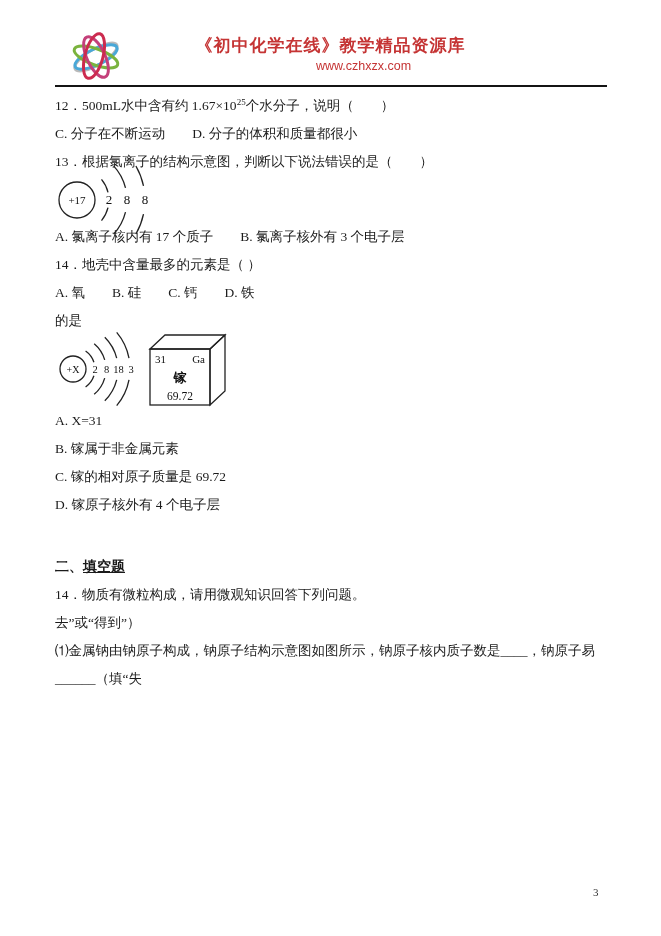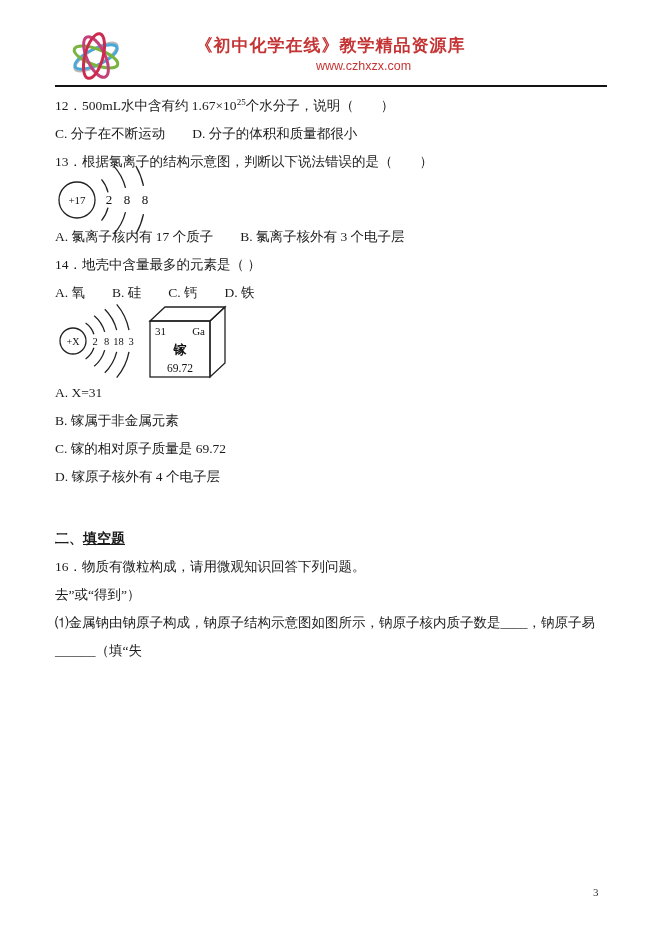--- a/index.html
+++ b/index.html
@@ -85,20 +85,21 @@
         <text class="diagram-text" x="72" y="42" text-anchor="middle" font-size="13">8</text>
         <text class="diagram-text" x="90" y="42" text-anchor="middle" font-size="13">8</text>
       </svg>
     </div>
 
     <p class="line">A. 氯离子核内有 17 个质子　　B. 氯离子核外有 3 个电子层</p>
 
     <p class="line">14．地壳中含量最多的元素是（ ）</p>
     <p class="line">A. 氧　　B. 硅　　C. 钙　　D. 铁</p>
 
+    <p class="line">的是</p>
 
     <div class="fig fig-ga">
       <svg width="240" height="86" viewBox="0 0 240 86">
 
         <circle class="diagram-stroke" cx="18" cy="42" r="13"></circle>
         <text class="diagram-text" x="18" y="46" text-anchor="middle" font-size="10">+X</text>
         <g class="diagram-stroke">
           <path d="M30.6,24 A22 22 0 0 1 38.9,35.2"></path>
           <path d="M38.9,48.8 A22 22 0 0 1 30.6,60"></path>
           <path d="M39.2,16.7 A33 33 0 0 1 49.7,32.9"></path>
@@ -125,21 +126,21 @@
       </svg>
     </div>
 
     <p class="line">A. X=31</p>
     <p class="line">B. 镓属于非金属元素</p>
     <p class="line">C. 镓的相对原子质量是 69.72</p>
     <p class="line">D. 镓原子核外有 4 个电子层</p>
 
     <p class="line sec-heading"><span>二、</span><span class="u">填空题</span></p>
 
-    <p class="line">16．物质有微粒构成，请用微观知识回答下列问题。</p>
+    <p class="line">14．物质有微粒构成，请用微观知识回答下列问题。</p>
     <p class="line">去”或“得到”）</p>
     <p class="line">⑴金属钠由钠原子构成，钠原子结构示意图如图所示，钠原子核内质子数是____，钠原子易______（填“失</p>
 
   </div>
 
   <div class="page-num">3</div>
 
 </div>
 
 </body></html>

